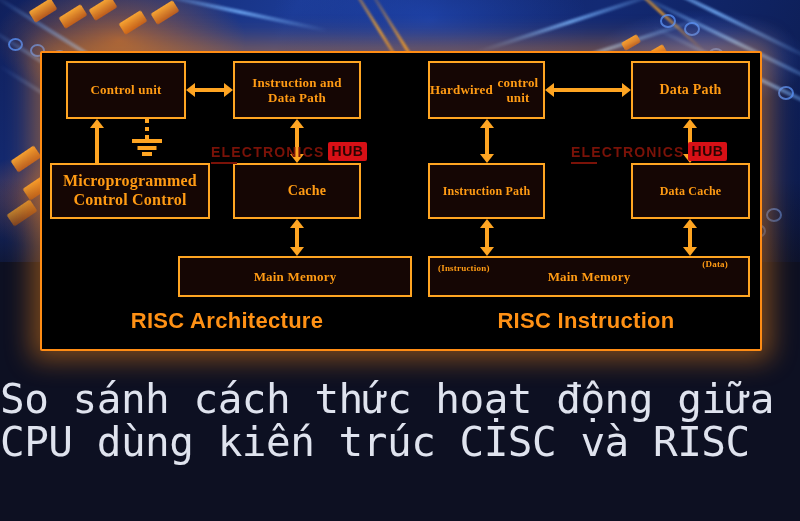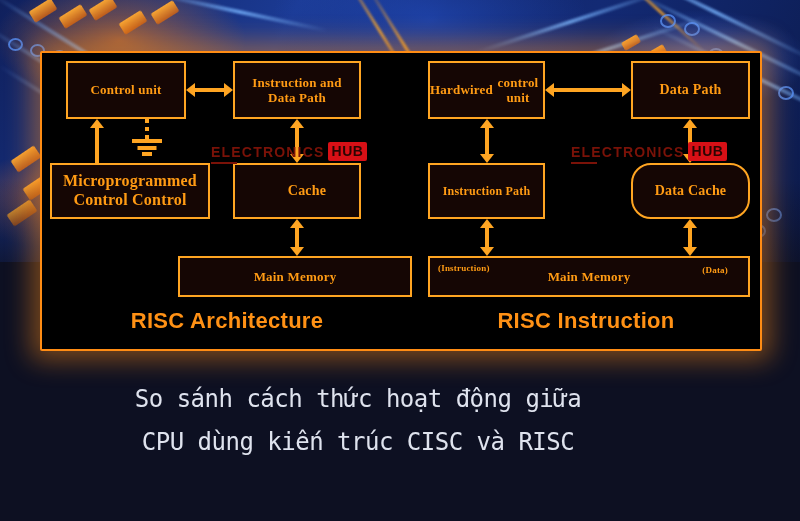--- a/index.html
+++ b/index.html
@@ -174,21 +174,21 @@
     position: absolute; left: 0; bottom: -3px;
     height: 2px; width: 26px; background: #7a1208;
   }
 
   
   #caption {
     position: absolute; left: 0; top: 378px; width: 716px;
     text-align: center;
     color: #dfe3ee;
     font-family: "DejaVu Sans Mono", monospace;
-    font-size: 24px;
+    font-size: 41px;
     line-height: 43px;
     letter-spacing: -0.5px;
   }
   #caption .cap-line { display: block; white-space: nowrap; }
 </style>
 </head>
 <body>
 
 <div id="page">
 
@@ -313,40 +313,40 @@
     <div class="arrow" style="left:503px; top:28px; width:86px; height:18px;">
       <div class="shaft-h" style="left:6px; right:6px;"></div>
       <div class="head left"></div>
       <div class="head right"></div>
     </div>
 
     <div class="node" style="left:386px; top:110px; width:117px; height:56px; font-size:12px;">
       <span>Instruction Path</span>
     </div>
 
-    <div class="node" style="left:589px; top:110px; width:119px; height:56px; font-size:14px;border-radius:20px;">
+    <div class="node" style="left:589px; top:110px; width:119px; height:56px; font-size:12px;">
       <span>Data Cache</span>
     </div>
 
     <div class="arrow" style="left:436px; top:66px; width:18px; height:44px;">
       <div class="shaft-v" style="top:6px; bottom:6px;"></div>
       <div class="head up"></div>
       <div class="head down"></div>
     </div>
 
     <div class="arrow" style="left:639px; top:66px; width:18px; height:44px;">
       <div class="shaft-v" style="top:6px; bottom:6px;"></div>
       <div class="head up"></div>
       <div class="head down"></div>
     </div>
 
     <div class="node" style="left:386px; top:203px; width:322px; height:41px; font-size:13px;">
       <span>Main Memory</span>
       <div class="mini-label" style="left:8px; top:5px;">(Instruction)</div>
-      <div class="mini-label" style="right:20px; top:7px;">(Data)</div>
+      <div class="mini-label" style="right:20px; top:1px;">(Data)</div>
     </div>
 
     <div class="arrow" style="left:436px; top:166px; width:18px; height:37px;">
       <div class="shaft-v" style="top:6px; bottom:6px;"></div>
       <div class="head up"></div>
       <div class="head down"></div>
     </div>
 
     <div class="arrow" style="left:639px; top:166px; width:18px; height:37px;">
       <div class="shaft-v" style="top:6px; bottom:6px;"></div>

